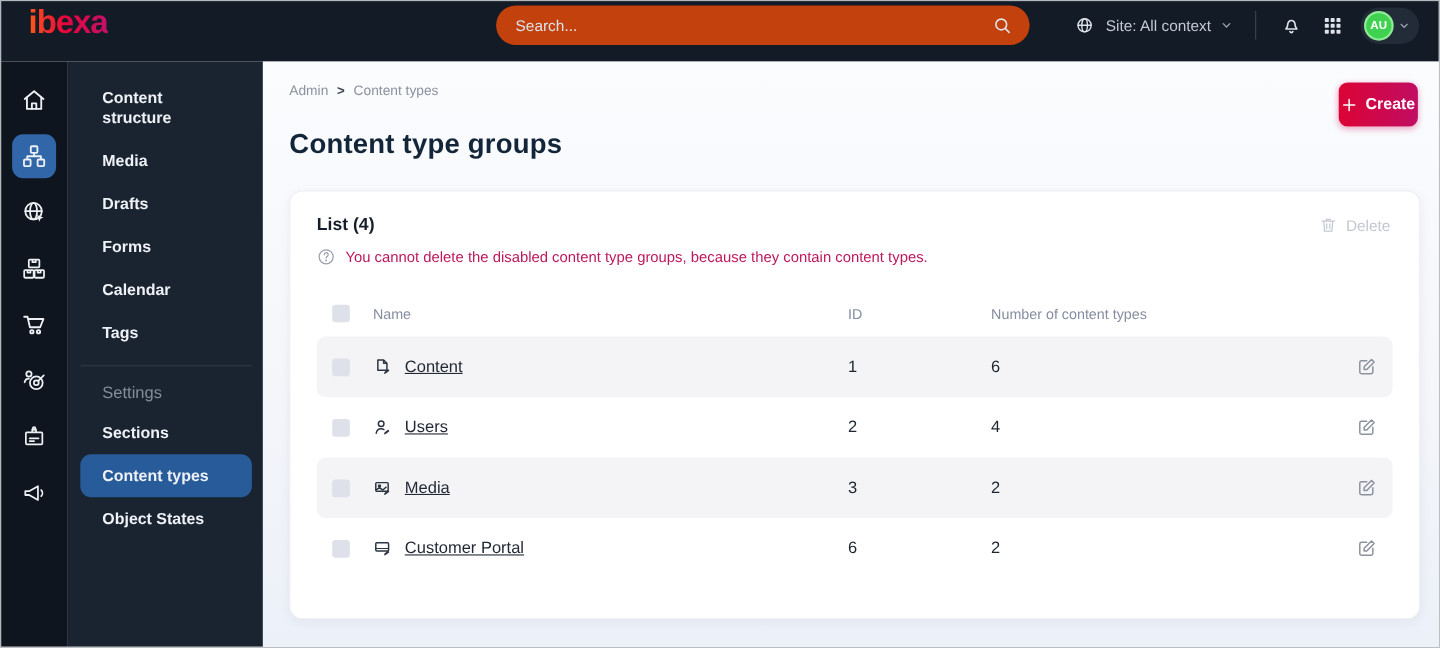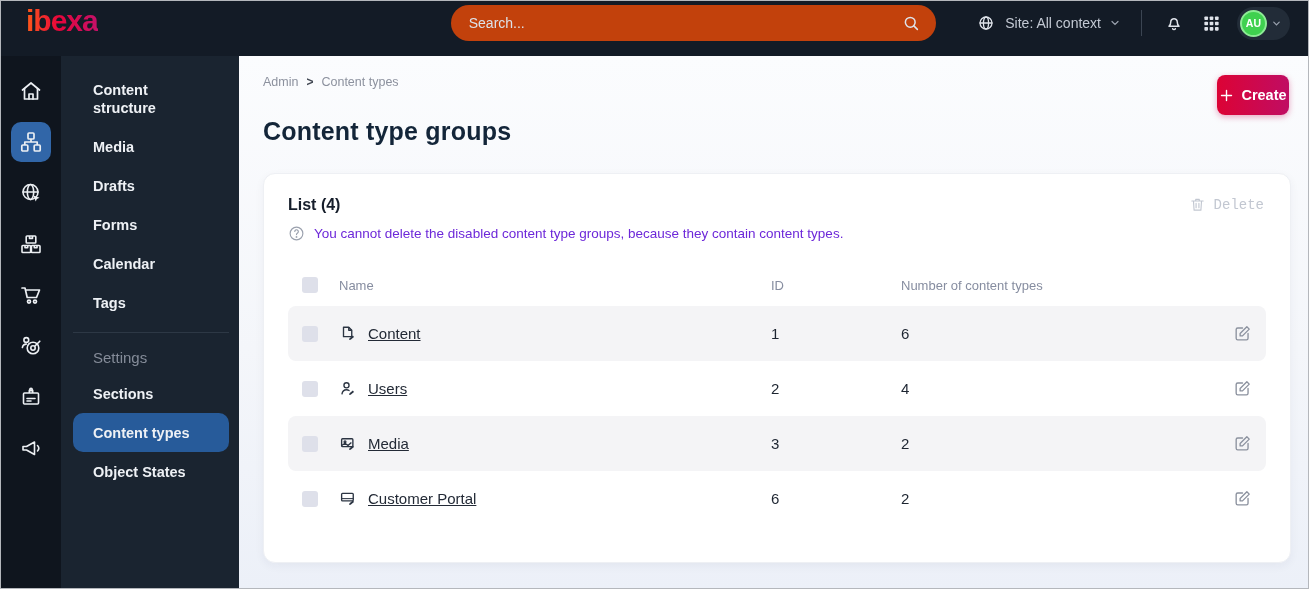--- a/index.html
+++ b/index.html
@@ -91,25 +91,25 @@
     box-shadow:0 2px 6px rgba(200,10,80,.35);
   }
   .page-title { margin-top:28px; font-size:25px; font-weight:800; color:#132539; letter-spacing:.2px; }
 
   .card {
     margin-top:27px; height:390px; background:#fff; border-radius:12px;
     border:1px solid #eef0f4; box-shadow:0 3px 10px rgba(30,40,70,.05);
     padding:22px 24px; position:relative;
   }
   .list-title { font-size:16px; font-weight:800; color:#161e2b; }
-  .info-row { display:flex; align-items:center; gap:9px; margin-top:11px; color:#6d28d9; font-size:13.5px; }
+  .info-row { display:flex; align-items:center; gap:9px; margin-top:11px; color:#be185d; font-size:13.5px; }
   .q-icon { color:#9aa0ad; display:flex; }
   .delete-btn {
     position:absolute; top:22px; right:26px; border:none; background:transparent;
-    color:#c2c7d1; font-family:Liberation Mono, monospace; font-size:14px; display:flex; align-items:center; gap:8px;
+    color:#c2c7d1; font-family:Liberation Sans, sans-serif; font-size:14px; display:flex; align-items:center; gap:8px;
     cursor:default;
   }
 
   .table { margin-top:22px; }
   .trow {
     display:grid; grid-template-columns:37px 432px 130px 1fr 40px;
     align-items:center; padding:0 14px; border-radius:8px;
   }
   .trow.head { height:42px; color:#868da0; font-size:13px; }
   .trow.data { height:55px; font-size:15px; color:#1d2531; }

